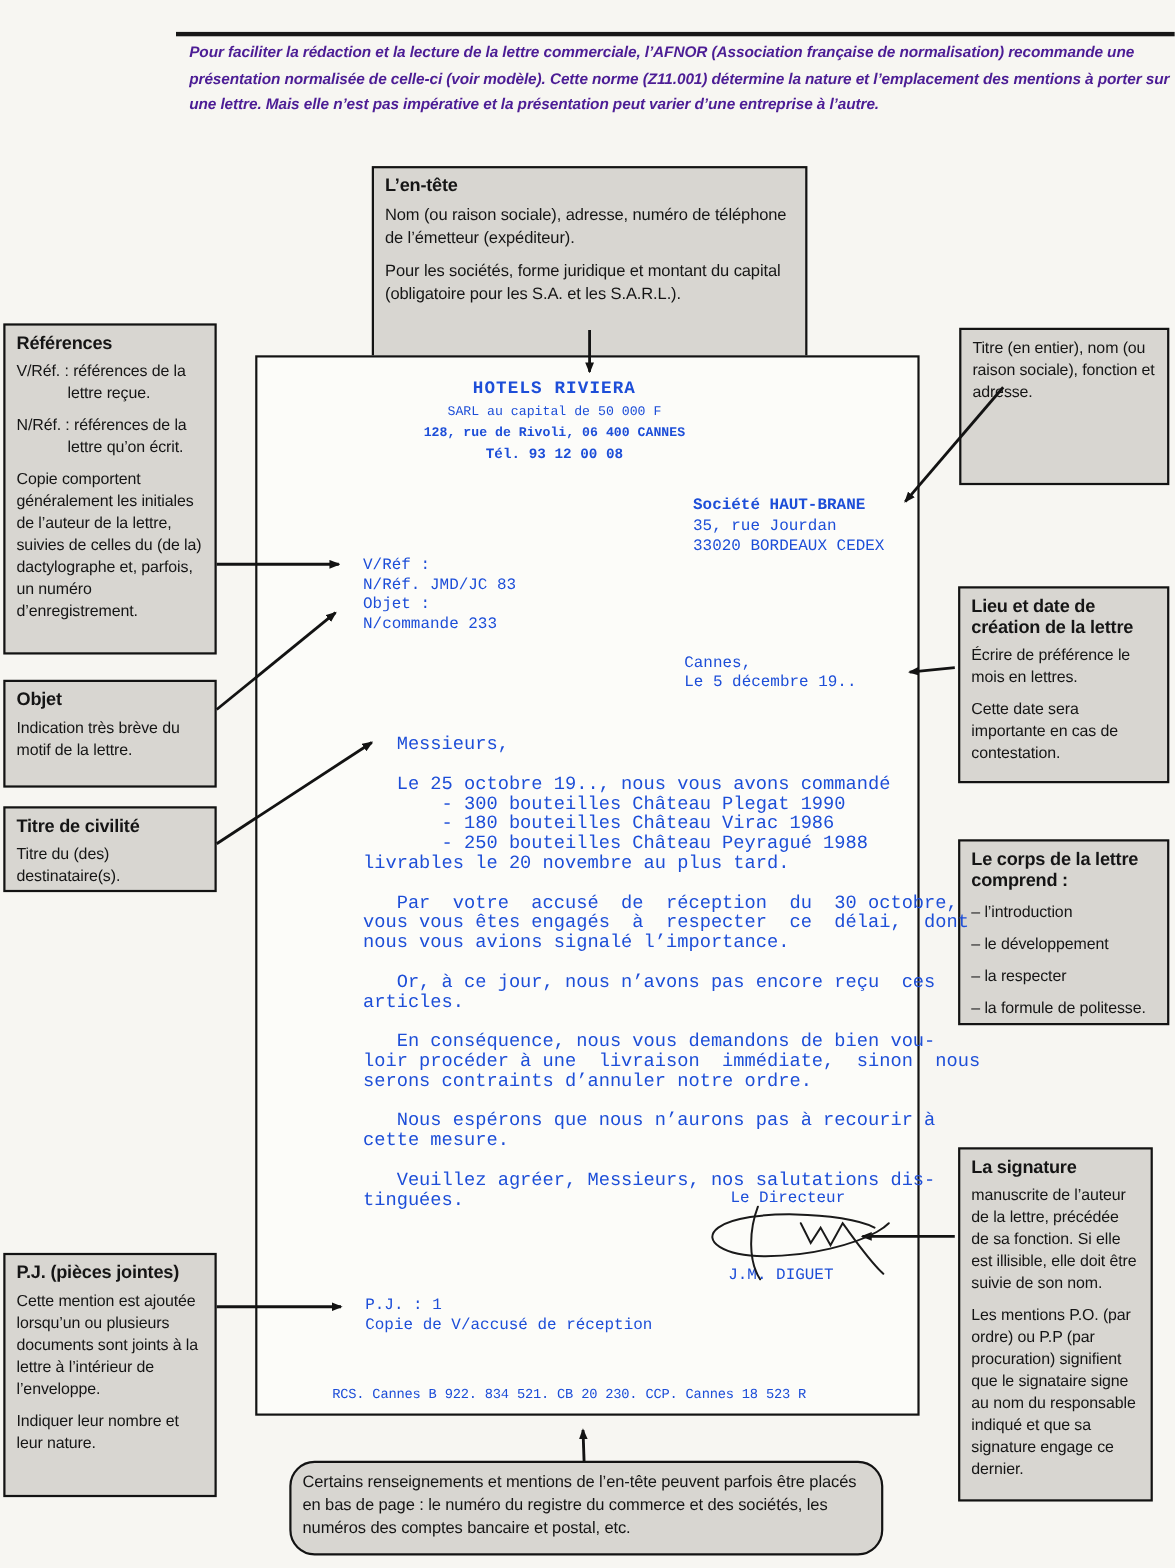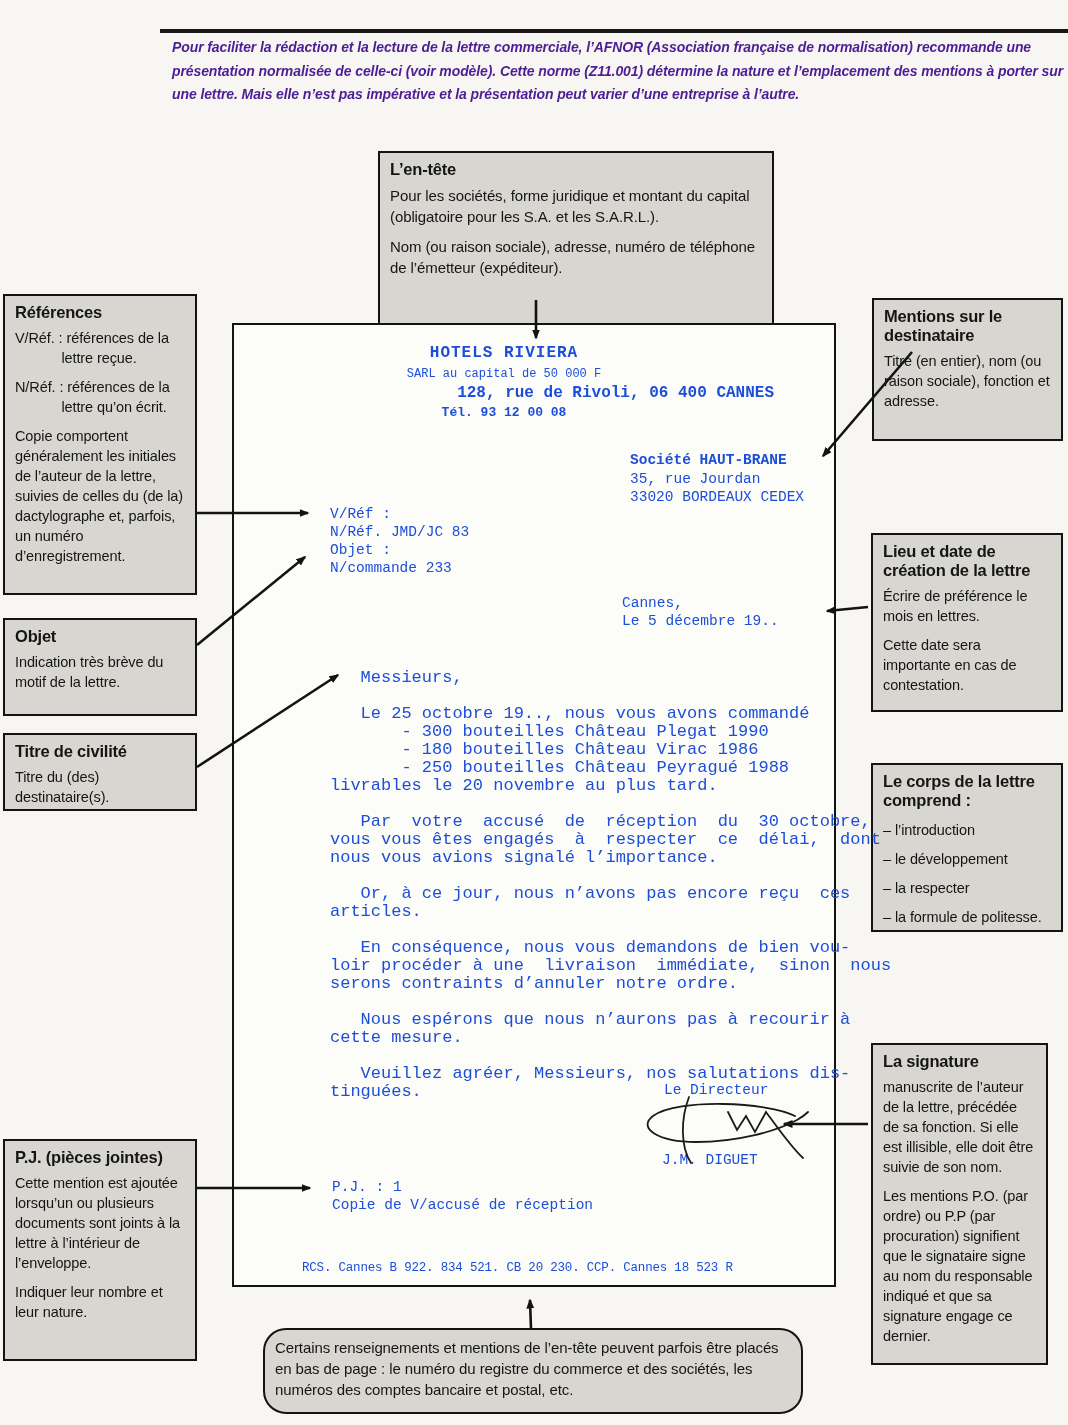--- a/index.html
+++ b/index.html
@@ -30,33 +30,33 @@
     position:absolute;left:232px;top:323px;width:604px;height:964px;
     box-sizing:border-box;border:2px solid #131313;background:#fcfcf9;
     font-family:"Liberation Mono","DejaVu Sans Mono",monospace;color:#1d4ed8;
   }
   .letter *{font-family:inherit;}
   .letter pre{margin:0;white-space:pre;}
   .abs{position:absolute;}
   .lh{left:0;top:17px;width:540px;text-align:center;}
   .lh-name{font-size:16px;font-weight:bold;letter-spacing:1px;line-height:22px;}
   .lh-legal{font-size:12px;line-height:20px;}
-  .lh-addr{font-size:16px;font-weight:bold;line-height:19px;text-align:right;}
+  .lh-addr{font-size:12px;font-weight:bold;line-height:19px;}
   .lh-tel{font-size:13px;font-weight:bold;line-height:20px;}
   .recipient{left:396px;top:126px;font-size:14.5px;line-height:18.5px;}
   .recipient .rname{font-weight:bold;}
   .refs{left:96px;top:180px;font-size:14.5px;line-height:18px;}
   .date{left:388px;top:269px;font-size:14.5px;line-height:18px;}
   .body{left:96px;top:344px;font-size:17px;line-height:18px;}
   .signer-title{left:430px;top:757px;font-size:14.5px;}
   .signer-name{left:428px;top:827px;font-size:14.5px;}
   .pj{left:98px;top:853px;font-size:14.5px;line-height:18px;}
   .lfooter{left:68px;top:936px;font-size:12.5px;letter-spacing:-0.2px;}
   
-  .n-entete{left:338px;top:151px;width:396px;height:193px;margin-left:40px;}
+  .n-entete{left:338px;top:151px;width:396px;height:193px;}
   .n-entete p{font-size:15px;line-height:21px;}
   .n-references{left:3px;top:294px;width:194px;height:301px;}
   .n-objet{left:3px;top:618px;width:194px;height:98px;}
   .n-civilite{left:3px;top:733px;width:194px;height:78px;}
   .n-pj{left:3px;top:1139px;width:194px;height:222px;}
   .n-destinataire{left:872px;top:298px;width:191px;height:143px;}
   .n-lieudate{left:871px;top:533px;width:192px;height:179px;}
   .n-corps{left:871px;top:763px;width:192px;height:169px;}
   .n-corps h3{margin-bottom:10px;}
   .n-signature{left:871px;top:1043px;width:177px;height:322px;}
@@ -66,22 +66,22 @@
 </style>
 </head>
 <body>
 
 <div class="top-rule"></div>
 
 <p class="intro">Pour faciliter la rédaction et la lecture de la lettre commerciale, l’AFNOR (Association française de normalisation) recommande une présentation normalisée de celle-ci (voir modèle). Cette norme (Z11.001) détermine la nature et l’emplacement des mentions à porter sur une lettre. Mais elle n’est pas impérative et la présentation peut varier d’une entreprise à l’autre.</p>
 
 <div class="note n-entete">
   <h3>L’en-tête</h3>
+  <p>Nom (ou raison sociale), adresse, numéro de téléphone de l’émetteur (expéditeur).</p>
   <p>Pour les sociétés, forme juridique et montant du capital (obligatoire pour les S.A. et les S.A.R.L.).</p>
-  <p>Nom (ou raison sociale), adresse, numéro de téléphone de l’émetteur (expéditeur).</p>
 </div>
 
 <div class="note n-references">
   <h3>Références</h3>
   <p class="hang">V/Réf. : références de la lettre reçue.</p>
   <p class="hang">N/Réf. : références de la lettre qu’on écrit.</p>
   <p>Copie comportent généralement les initiales de l’auteur de la lettre, suivies de celles du (de la) dactylographe et, parfois, un numéro d’enregistrement.</p>
 </div>
 
 <div class="note n-objet">
@@ -94,21 +94,20 @@
   <p>Titre du (des) destinataire(s).</p>
 </div>
 
 <div class="note n-pj">
   <h3>P.J. (pièces jointes)</h3>
   <p>Cette mention est ajoutée lorsqu’un ou plusieurs documents sont joints à la lettre à l’intérieur de l’enveloppe.</p>
   <p>Indiquer leur nombre et leur nature.</p>
 </div>
 
 <div class="note n-destinataire">
-  <h3>Mentions sur le destinataire</h3>
   <p>Titre (en entier), nom (ou raison sociale), fonction et adresse.</p>
 </div>
 
 <div class="note n-lieudate">
   <h3>Lieu et date de création de la lettre</h3>
   <p>Écrire de préférence le mois en lettres.</p>
   <p>Cette date sera importante en cas de contestation.</p>
 </div>
 
 <div class="note n-corps">

